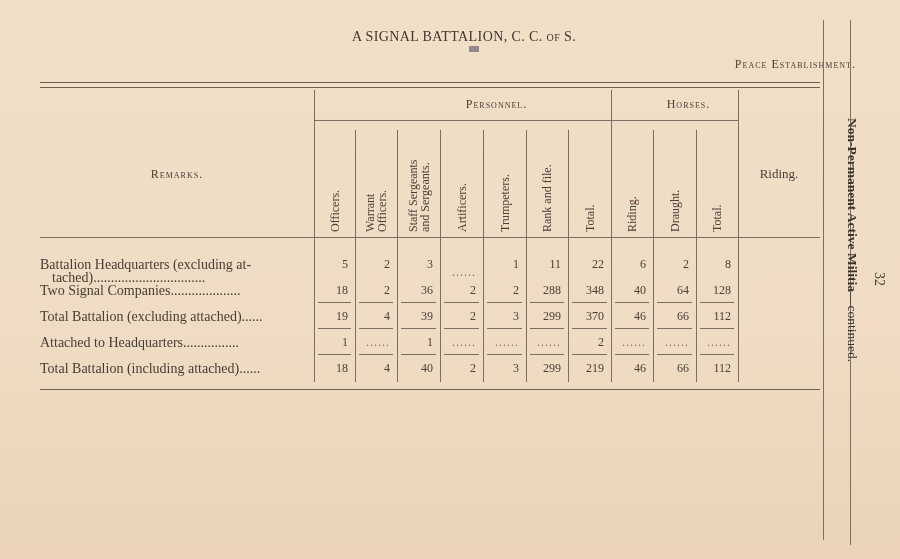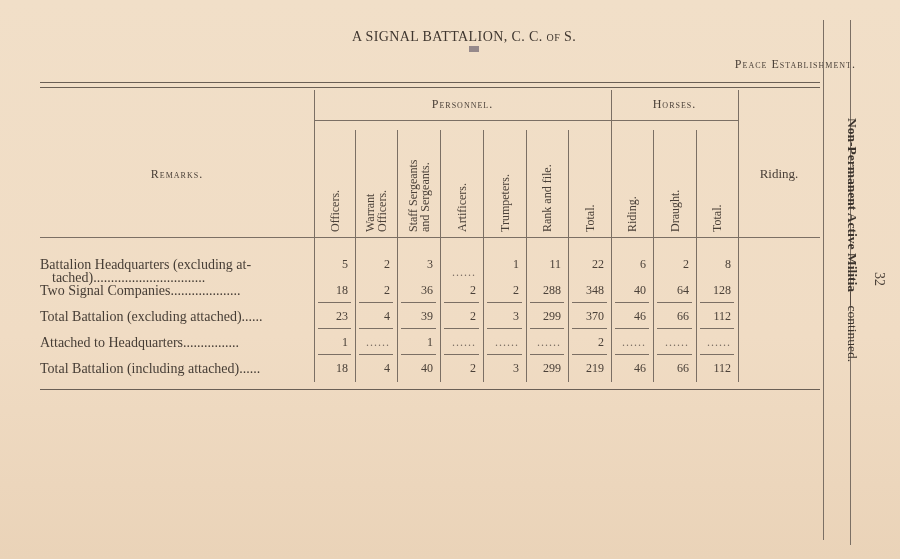--- a/index.html
+++ b/index.html
@@ -38,22 +38,22 @@
 <div class="abs stamp"></div>
 <div class="abs subtitle">Peace Establishment.</div>
 
 <div class="abs dbl"></div>
 
 <div id="table">
 
   <div class="abs hl" style="left:314px; width:424px; top:120px;"></div>
   <div class="abs hl" style="left:40px; width:780px; top:237px;"></div>
 
-  <div class="abs hdr grp" style="left:314px; width:297px; top:97px;">Personnel.</div>
-  <div class="abs hdr grp" style="left:611px; width:127px; top:97px;">Horses.</div>
+  <div class="abs hdr grp" style="left:314px; width:297px; top:97px;padding-left:34px;">Personnel.</div>
+  <div class="abs hdr grp" style="left:625px; width:127px; top:97px;">Horses.</div>
   <div class="abs hdr grp" style="left:40px; width:274px; top:167px;">Remarks.</div>
   <div class="abs hdr" style="left:738px; width:82px; top:166px; text-align:center; font-size:13px;">Riding.</div>
 
   <div id="colheads">
       <div class="rot" style="left: 328.5px; top: 232px; white-space: pre; text-align: left;">Officers.</div>
       <div class="rot" style="left: 364px; top: 232px; white-space: pre; text-align: left;">Warrant
 Officers.</div>
       <div class="rot" style="left: 406.5px; top: 232px; white-space: pre; text-align: left;">Staff Sergeants
 and Sergeants.</div>
       <div class="rot" style="left: 455.5px; top: 232px; white-space: pre; text-align: left;">Artificers.</div>
@@ -133,21 +133,21 @@
       <div class="cell" style="left: 317px; width: 31px; top: 284px;">18</div>
       <div class="cell" style="left: 358px; width: 32px; top: 284px;">2</div>
       <div class="cell" style="left: 400px; width: 33px; top: 284px;">36</div>
       <div class="cell" style="left: 443px; width: 33px; top: 284px;">2</div>
       <div class="cell" style="left: 486px; width: 33px; top: 284px;">2</div>
       <div class="cell" style="left: 529px; width: 32px; top: 284px;">288</div>
       <div class="cell" style="left: 571px; width: 33px; top: 284px;">348</div>
       <div class="cell" style="left: 614px; width: 32px; top: 284px;">40</div>
       <div class="cell" style="left: 656px; width: 33px; top: 284px;">64</div>
       <div class="cell" style="left: 699px; width: 32px; top: 284px;">128</div>
-      <div class="cell" style="left: 317px; width: 31px; top: 310px;">23</div>
+      <div class="cell" style="left: 317px; width: 31px; top: 310px;">19</div>
       <div class="cell" style="left: 358px; width: 32px; top: 310px;">4</div>
       <div class="cell" style="left: 400px; width: 33px; top: 310px;">39</div>
       <div class="cell" style="left: 443px; width: 33px; top: 310px;">2</div>
       <div class="cell" style="left: 486px; width: 33px; top: 310px;">3</div>
       <div class="cell" style="left: 529px; width: 32px; top: 310px;">299</div>
       <div class="cell" style="left: 571px; width: 33px; top: 310px;">370</div>
       <div class="cell" style="left: 614px; width: 32px; top: 310px;">46</div>
       <div class="cell" style="left: 656px; width: 33px; top: 310px;">66</div>
       <div class="cell" style="left: 699px; width: 32px; top: 310px;">112</div>
       <div class="cell" style="left: 317px; width: 31px; top: 336px;">1</div>

